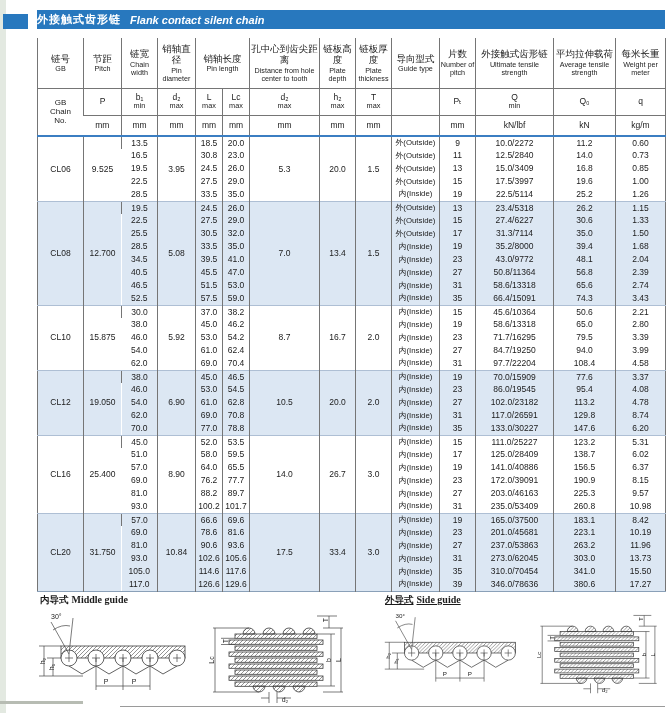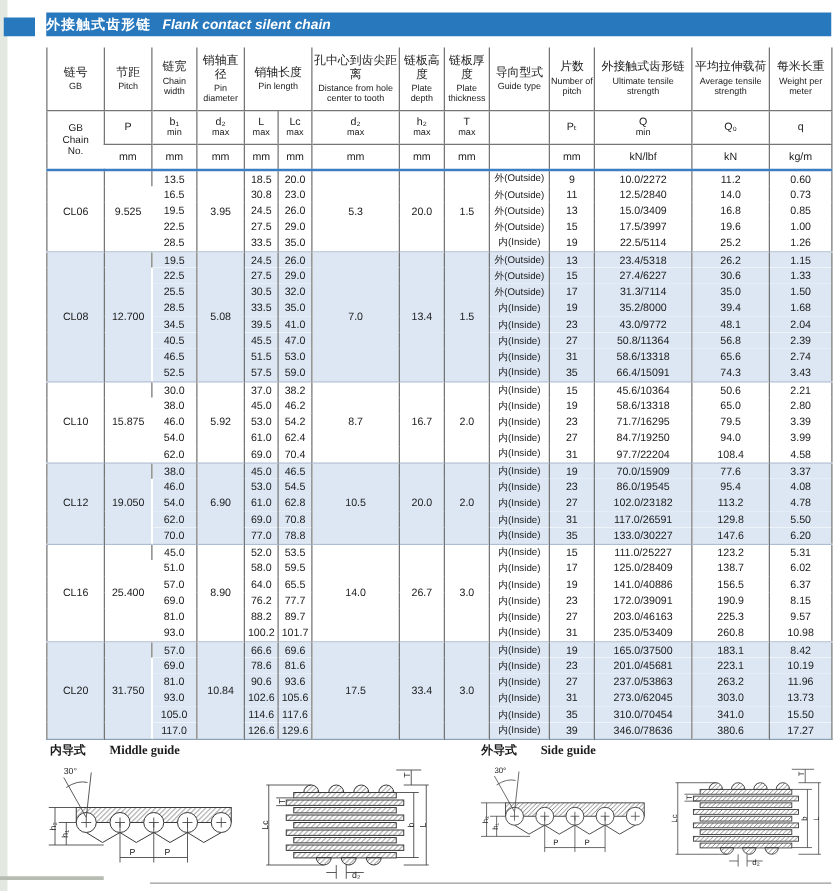--- a/index.html
+++ b/index.html
@@ -27,24 +27,24 @@
   tr.r-syms th { height:27px; border-bottom:1px solid #757575; }
   .sym { font-size:8.5px; line-height:1.05; }
   .sub { font-size:7.3px; line-height:1.0; }
   .chain-sym { font-size:8px; line-height:1.15; }
   tr.r-units th { height:21px; font-size:8.5px; border-bottom:none; }
   tbody td { height:13px; font-size:8.5px; line-height:1; }
   tbody td[data-name="cell-guide-type"] { font-size:7.8px; }
   tbody tr.band td { background:#dce7f3; }
   tbody tr.sec-start td { border-top:1px solid #aebfd4; }
 
-  .diagram-label { position:absolute; top:594px; font-size:9.5px; display:flex; gap:19px; align-items:baseline; }
+  .diagram-label { position:absolute; top:594px; font-size:9.5px; display:flex; gap:3px; align-items:baseline; }
   .diagram-label .dl-cn { font-weight:bold; }
   .diagram-label .dl-en { font-family:"Liberation Serif","DejaVu Serif",serif; font-weight:bold; font-size:10px; }
-  .dl-middle { left:40px; } .dl-side { left:385px; }
+  .dl-middle { left:40px; } .dl-side { left:385px;text-decoration:underline; }
   svg.diag { position:absolute; top:610px; }
   .svg-middle { left:37px; } .svg-side { left:383px; }
   svg .dim { stroke:#444; stroke-width:0.7; fill:none; }
   svg .part { stroke:#3a3a3a; stroke-width:0.8; }
   svg text { font-family:"Liberation Sans","DejaVu Sans",sans-serif; font-size:7px; fill:#222; }
 
   .footer-rule-short { position:absolute; left:0; top:701px; width:83px; height:3px; background:#b7bcb3; }
   .footer-rule-long  { position:absolute; left:120px; top:706px; width:545px; height:1px; background:#9a9a9a; }
 </style>
 </head>
@@ -437,21 +437,21 @@
         <td data-name="cell-weight">4.78</td>
       </tr>
       <tr data-name="table-row" class="band">
         <td data-name="cell-chain-width">62.0</td>
         <td data-name="cell-pin-length-l">69.0</td>
         <td data-name="cell-pin-length-lc">70.8</td>
         <td data-name="cell-guide-type">内(Inside)</td>
         <td data-name="cell-number-of-pitch">31</td>
         <td data-name="cell-ultimate-strength">117.0/26591</td>
         <td data-name="cell-average-strength">129.8</td>
-        <td data-name="cell-weight">5.50</td>
+        <td data-name="cell-weight">8.74</td>
       </tr>
       <tr data-name="table-row" class="band">
         <td data-name="cell-chain-width">70.0</td>
         <td data-name="cell-pin-length-l">77.0</td>
         <td data-name="cell-pin-length-lc">78.8</td>
         <td data-name="cell-guide-type">内(Inside)</td>
         <td data-name="cell-number-of-pitch">35</td>
         <td data-name="cell-ultimate-strength">133.0/30227</td>
         <td data-name="cell-average-strength">147.6</td>
         <td data-name="cell-weight">6.20</td>

